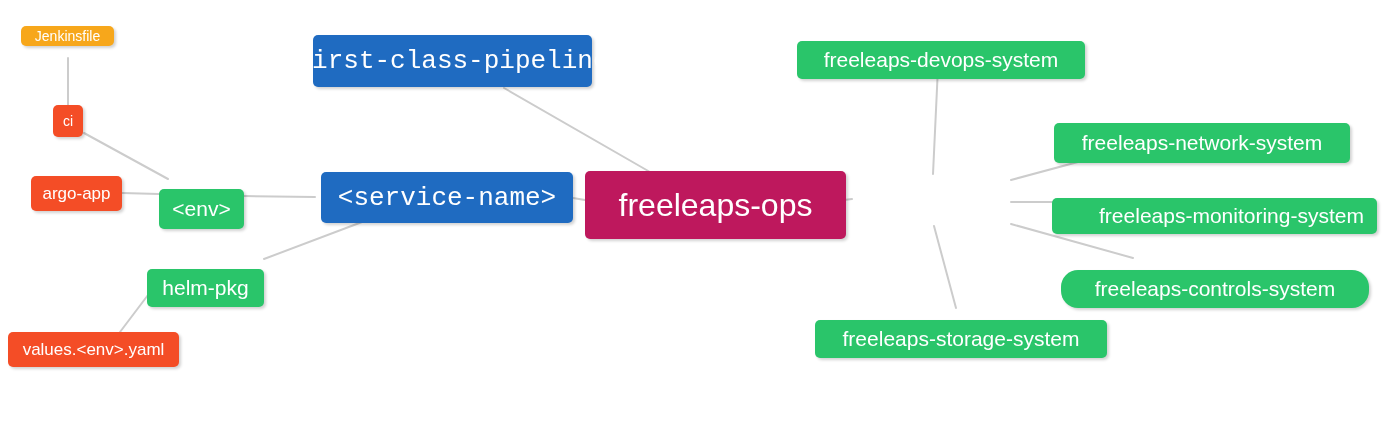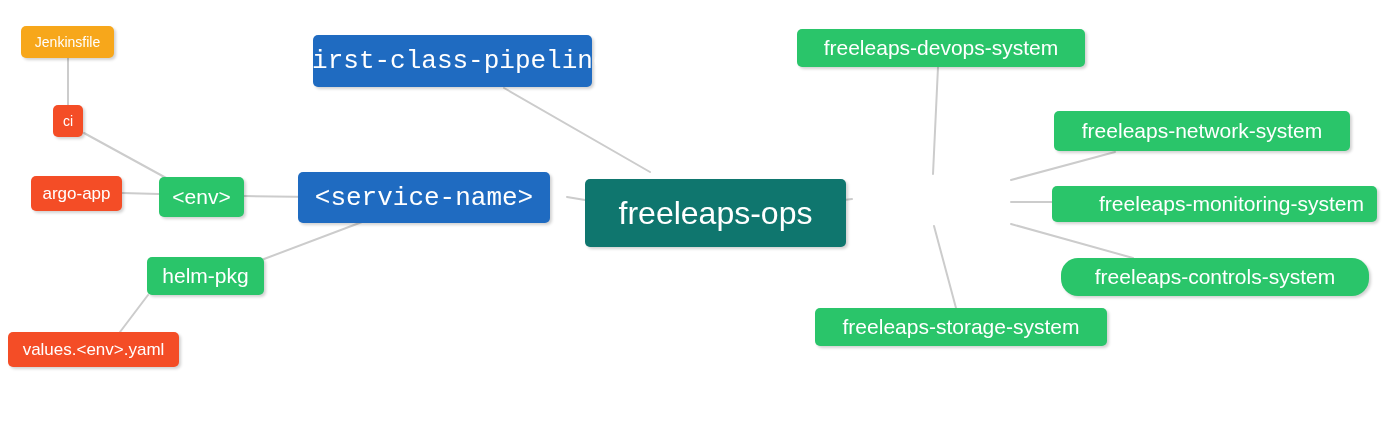--- a/index.html
+++ b/index.html
@@ -37,37 +37,37 @@
     box-shadow: 2px 2px 3px rgba(0,0,0,0.18);
     white-space: nowrap;
     cursor: pointer;
     box-sizing: border-box;
     user-select: none;
   }
   .c-blue   { background: #1f6bc1; }
   .c-green  { background: #2ac56a; }
   .c-red    { background: #f44d26; }
   .c-orange { background: #f7a71b; }
-  .c-dark   { background: #0f766e; margin-top: 8px; }
+  .c-dark   { background: #be185d; }
 
   .fs-xl { font-size: 32px; }
   .fs-lg { font-size: 26px; font-family: Liberation Mono, monospace; }
-  .fs-md { font-size: 21px; }
+  .fs-md { font-size: 21px; margin-top: 12px; }
   .fs-sm { font-size: 17px; }
   .fs-xs { font-size: 14px; }
 
   
-  #n-jenkinsfile        { left: 21px;   top: 26px;  width: 93px;  height: 32px; }
+  #n-jenkinsfile        { left: 21px;   top: 26px;  width: 93px;  height: 20px; }
   #n-ci                 { left: 53px;   top: 105px; width: 30px;  height: 32px; }
   #n-argo-app           { left: 31px;   top: 176px; width: 91px;  height: 35px; }
   #n-env                { left: 159px;  top: 177px; width: 85px;  height: 40px; }
   #n-helm-pkg           { left: 147px;  top: 257px; width: 117px; height: 38px; }
   #n-values-env-yaml    { left: 8px;    top: 332px; width: 171px; height: 35px; }
   #n-first-class-pipeline { left: 313px; top: 35px; width: 279px; height: 52px; }
-  #n-service-name       { left: 298px;  top: 172px; width: 252px; height: 51px; }
+  #n-service-name       { left: 321px;  top: 172px; width: 252px; height: 51px; }
   #n-freeleaps-ops      { left: 585px;  top: 171px; width: 261px; height: 68px; }
   #n-manifests          { left: 851px;  top: 174px; width: 160px; height: 52px; }
   #n-devops-system      { left: 797px;  top: 29px;  width: 288px; height: 38px; }
   #n-network-system     { left: 1054px; top: 111px; width: 296px; height: 40px; }
   #n-monitoring-system  { left: 1052px; top: 186px; width: 325px; height: 36px; padding-left: 34px; }
   #n-controls-system    { left: 1061px; top: 258px; width: 308px; height: 38px; border-radius: 17px; }
   #n-storage-system     { left: 815px;  top: 308px; width: 292px; height: 38px; }
 </style>
 </head>
 <body>

